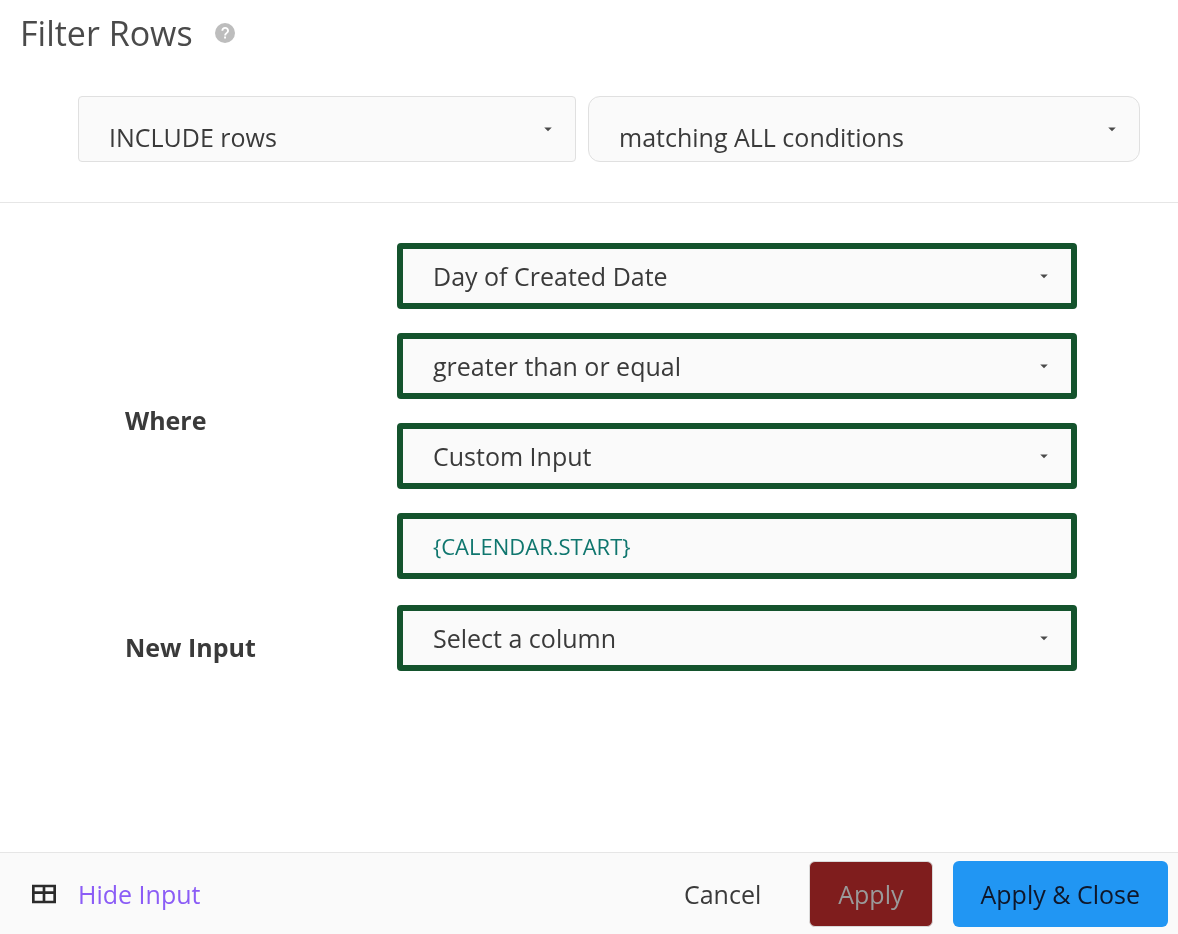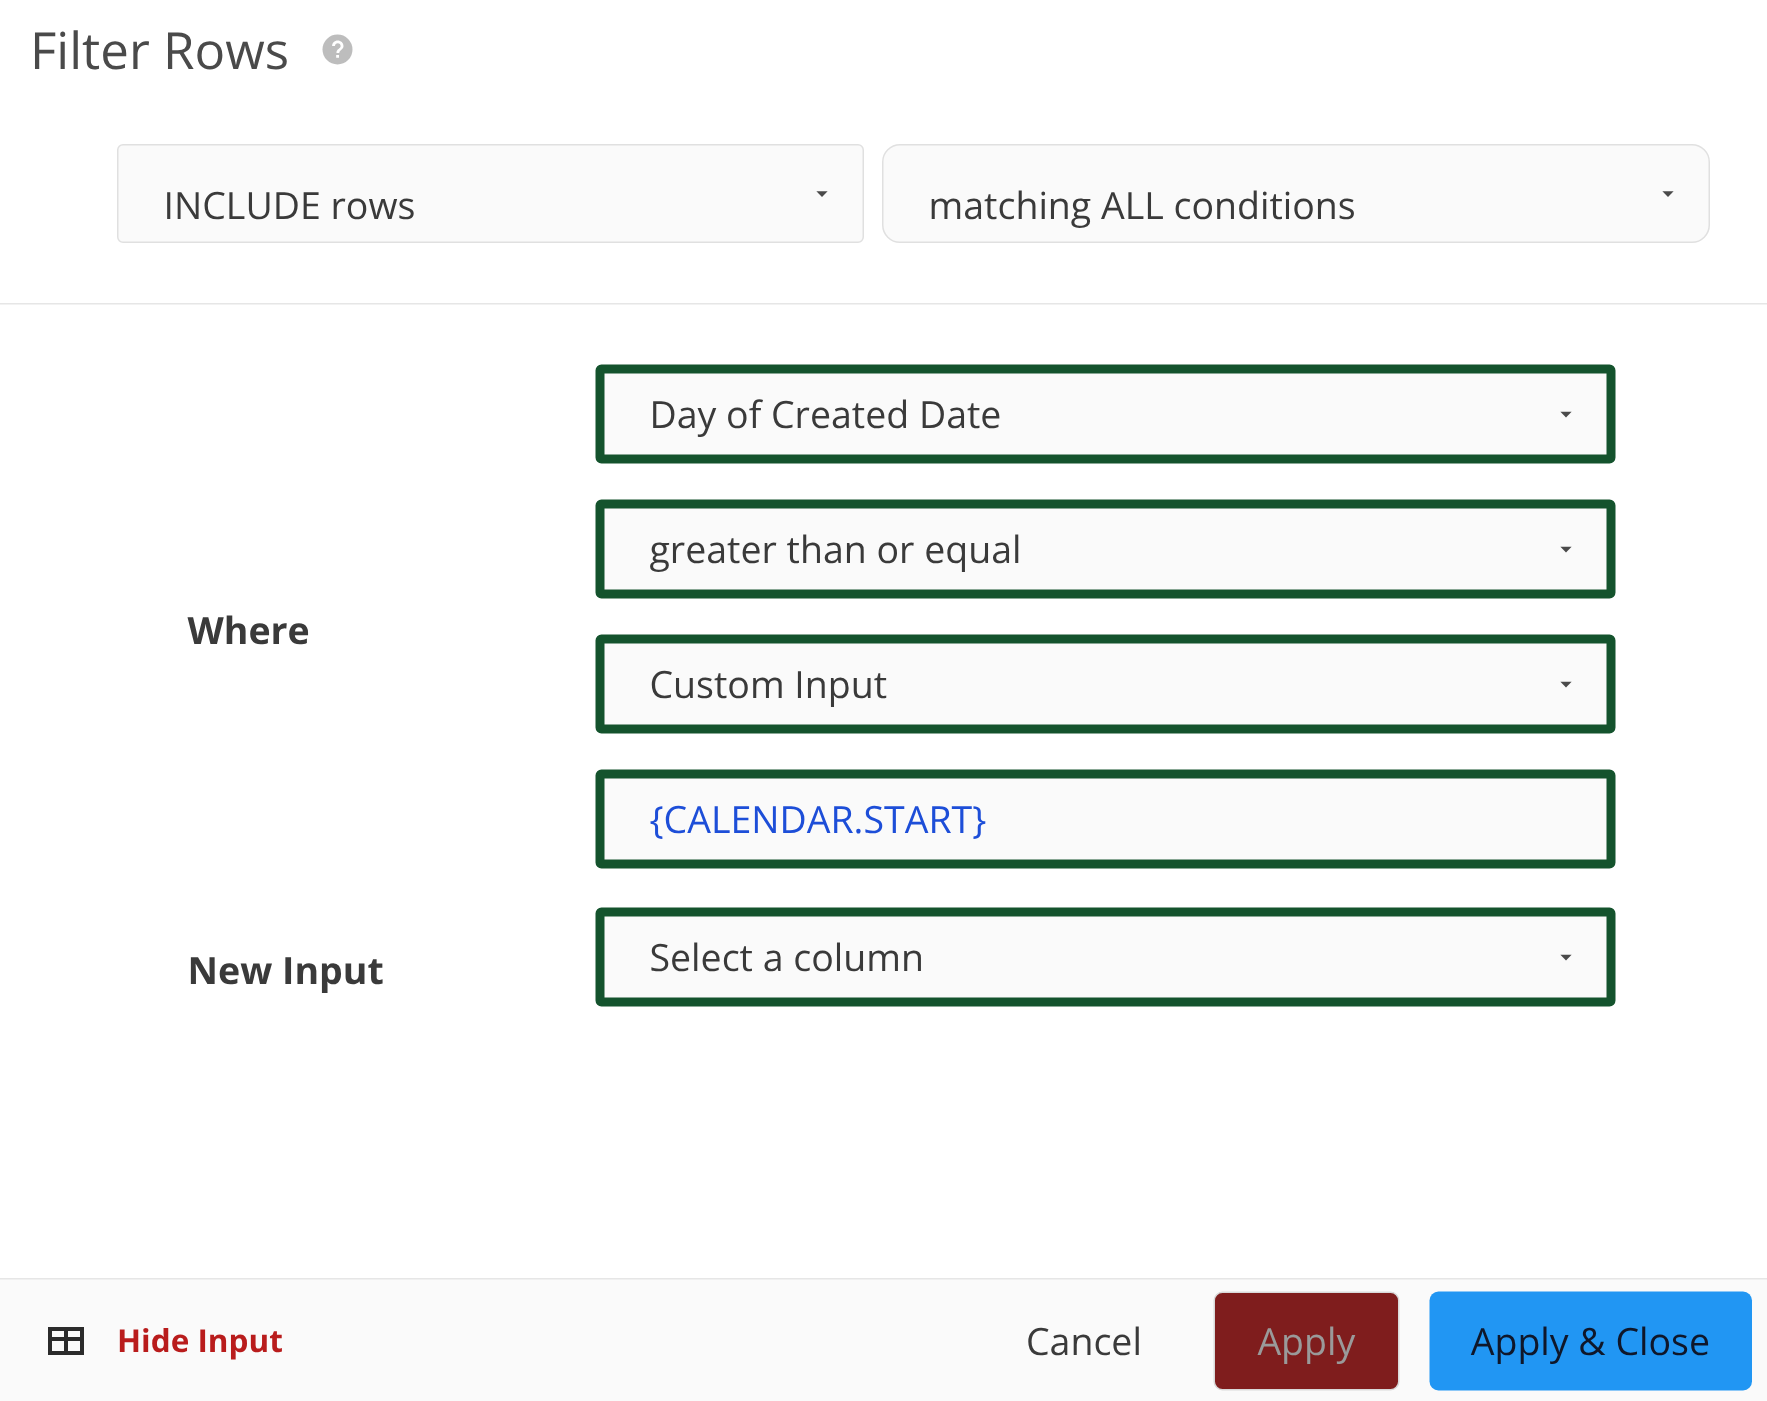--- a/index.html
+++ b/index.html
@@ -103,22 +103,22 @@
       color: #3a3a3a;
       cursor: pointer;
     }
     .text-field {
       cursor: text;
       padding-right: 16px;
     }
     .text-field input {
       border: none;
       background: transparent;
-      font-size: 25px;
-      color: #1d4ed8;
+      font-size: 22px;
+      color: #0f766e;
       width: 100%;
       outline: none;
       font-family: inherit;
     }
     .select-field .chevron {
       position: absolute;
       right: 18px;
       top: 50%;
       transform: translateY(-50%);
       color: #4a4a4a;
@@ -139,23 +139,22 @@
       display: flex;
       align-items: center;
       gap: 18px;
       flex: 1;
     }
     .table-icon {
       color: #2b2b2b;
       display: inline-flex;
     }
     .hide-input-label {
-      font-size: 21px;
-      color: #b91c1c;
-      font-weight: bold;
+      font-size: 25px;
+      color: #8b5cf6;
     }
     .footer-right {
       display: flex;
       align-items: center;
       gap: 20px;
     }
     .btn {
       height: 66px;
       border-radius: 6px;
       font-size: 25px;

